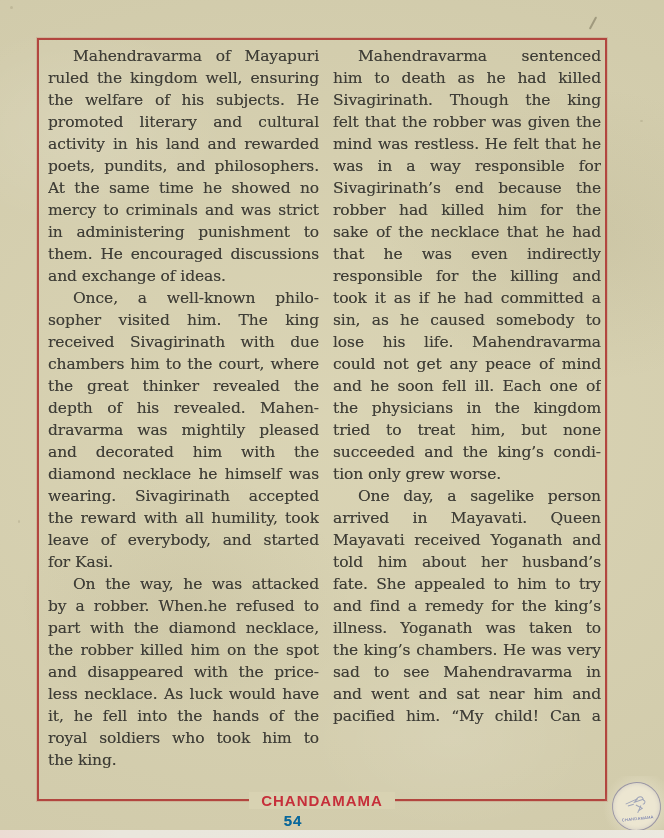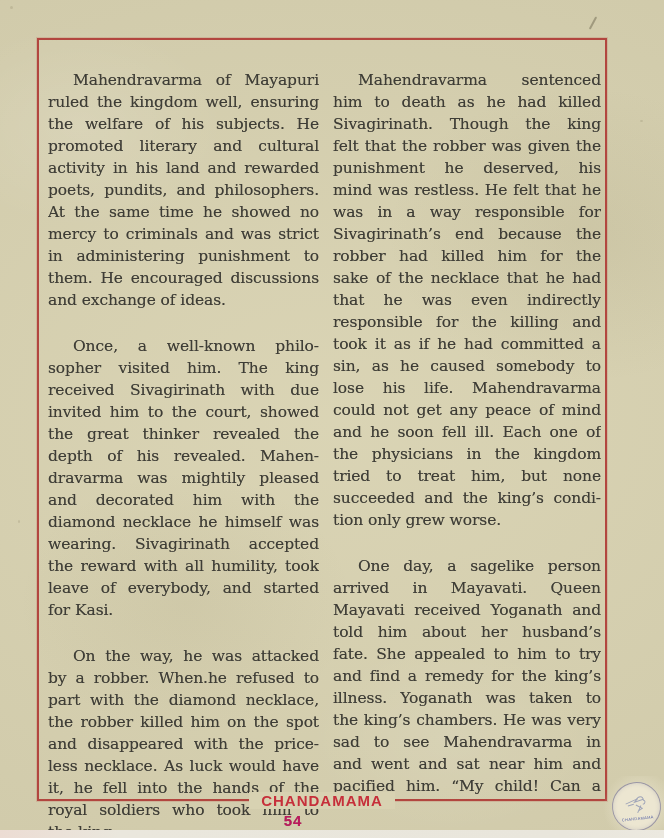--- a/index.html
+++ b/index.html
@@ -22,34 +22,34 @@
   }
   .col{
     position:absolute;top:45px;
     font-size:15.5px;line-height:22px;color:#3e3d36;
     letter-spacing:-0.1px;
     text-shadow:0 0 0.5px rgba(62,61,54,.55);
   }
   .col-left{left:48px;width:271px;}
   .col-right{left:333px;width:268px;}
   .ln{height:22px;overflow:hidden;text-align:justify;text-align-last:justify;}
-  .ln.ind{text-indent:25px;margin-top:24px;}
+  .ln.ind{text-indent:25px;}
   .ln.end{text-align-last:left;}
   .footer-brand-wrap{
     position:absolute;left:37px;top:791px;width:570px;text-align:center;
   }
   .footer-brand{
     display:inline-block;background:#d8d2b2;padding:0 12px;
     font-family:"Liberation Sans","DejaVu Sans",sans-serif;
     font-weight:bold;font-size:15px;letter-spacing:1px;color:#c62f3a;
   }
   .page-number{
     position:absolute;left:273px;top:812px;width:40px;text-align:center;
     font-family:"Liberation Sans","DejaVu Sans",sans-serif;
-    font-weight:bold;font-size:15px;color:#be185d;letter-spacing:1px;
+    font-weight:bold;font-size:15px;color:#0369a1;letter-spacing:1px;
     text-shadow:0 0 .5px rgba(69,68,58,.6);
   }
   .corner-patch{
     position:absolute;right:0;bottom:0;width:62px;height:62px;
     background:radial-gradient(circle at 60% 50%, rgba(244,239,220,.75), rgba(244,239,220,0) 75%);
   }
   .stamp{
     position:absolute;left:612px;top:782px;width:47px;height:47px;
     border-radius:50%;border:1px solid #9b97a5;background:#ece6d1;
     transform:rotate(-6deg);
@@ -83,21 +83,21 @@
     <div class="ln">activity in his land and rewarded</div>
     <div class="ln">poets, pundits, and philosophers.</div>
     <div class="ln">At the same time he showed no</div>
     <div class="ln">mercy to criminals and was strict</div>
     <div class="ln">in administering punishment to</div>
     <div class="ln">them. He encouraged discussions</div>
     <div class="ln end">and exchange of ideas.</div>
     <div class="ln ind">Once, a well-known philo-</div>
     <div class="ln">sopher visited him. The king</div>
     <div class="ln">received Sivagirinath with due</div>
-    <div class="ln">invited him to the court, showed</div>
+    <div class="ln">chambers him to the court, where</div>
     <div class="ln">the great thinker revealed the</div>
     <div class="ln">depth of his revealed. Mahen-</div>
     <div class="ln">dravarma was mightily pleased</div>
     <div class="ln">and decorated him with the</div>
     <div class="ln">diamond necklace he himself was</div>
     <div class="ln">wearing. Sivagirinath accepted</div>
     <div class="ln">the reward with all humility, took</div>
     <div class="ln">leave of everybody, and started</div>
     <div class="ln end">for Kasi.</div>
     <div class="ln ind">On the  way, he was attacked</div>
@@ -108,21 +108,20 @@
     <div class="ln">less necklace. As luck would have</div>
     <div class="ln">it, he fell into the hands of the</div>
     <div class="ln">royal soldiers who took him to</div>
     <div class="ln end">the king.</div>
   </div>
 <div class="col col-right" id="col-right">
     <div class="ln ind">Mahendravarma sentenced</div>
     <div class="ln">him to death as he had killed</div>
     <div class="ln">Sivagirinath. Though the king</div>
     <div class="ln">felt that the robber was given the</div>
-    <div class="ln">punishment he deserved, his</div>
     <div class="ln">mind was restless. He felt that he</div>
     <div class="ln">was in a way responsible for</div>
     <div class="ln">Sivagirinath’s end because the</div>
     <div class="ln">robber had killed him for the</div>
     <div class="ln">sake of the necklace that he had</div>
     <div class="ln">that he was even indirectly</div>
     <div class="ln">responsible for the killing and</div>
     <div class="ln">took it as if he had committed a</div>
     <div class="ln">sin, as he caused somebody to</div>
     <div class="ln">lose his life. Mahendravarma</div>

